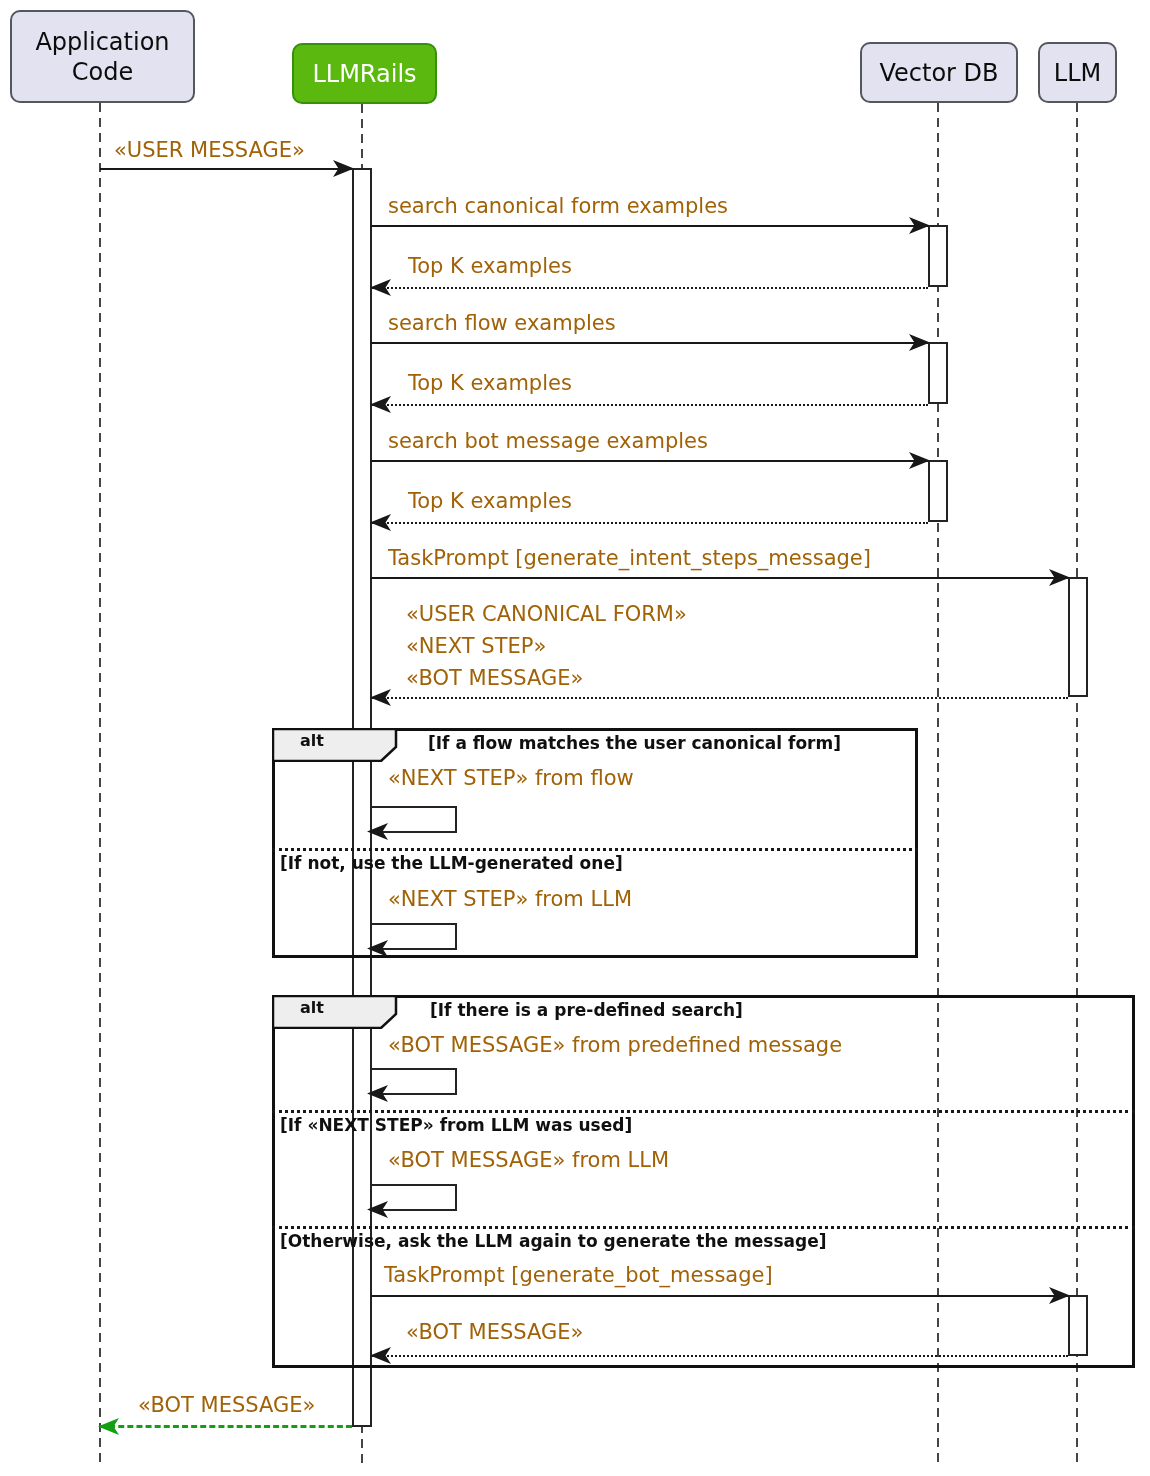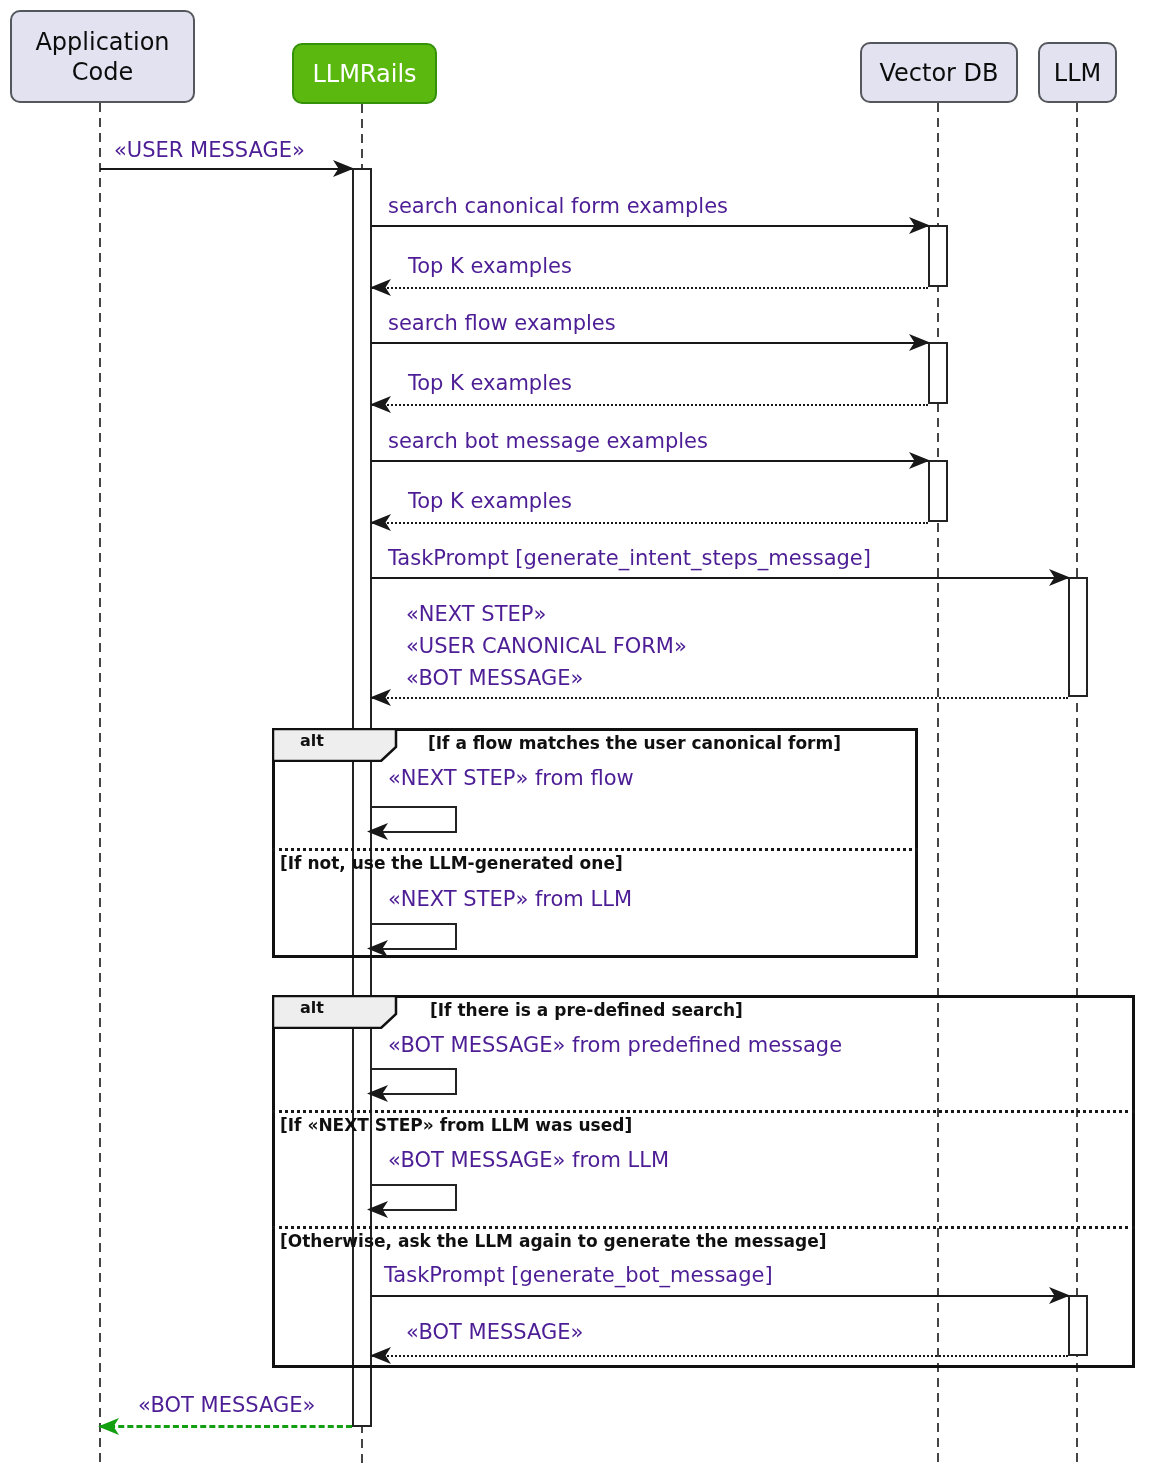--- a/index.html
+++ b/index.html
@@ -25,21 +25,21 @@
   .divider{position:absolute;z-index:5;height:0;border-top:3px dotted #181818;}
   .msg-line{position:absolute;z-index:7;height:0;border-top:2px solid #181818;}
   .msg-line.dotted{border-top:2.5px dotted #181818;}
   .msg-line.greendash{border-top:3px dashed #12A012;}
   .head{position:absolute;width:21px;height:17px;background:#181818;}
   .head.right{clip-path:polygon(100% 50%,0 0,26% 50%,0 100%);right:-2px;top:-10px;}
   .head.left{clip-path:polygon(0 50%,100% 0,74% 50%,100% 100%);left:-2px;top:-10px;}
   .head.green{background:#12A012;}
   .selfloop{position:absolute;z-index:7;box-sizing:border-box;border:2px solid #232323;border-left:none;background:transparent;}
   .selfloop .head{left:-4px;top:auto;bottom:-9px;}
-  .msg-text{position:absolute;z-index:8;font-size:21px;white-space:nowrap;color:#4c1d95;}
+  .msg-text{position:absolute;z-index:8;font-size:21px;white-space:nowrap;color:#a16207;}
   .msg-text.block{line-height:32px;}
 </style>
 </head>
 <body>
 
 <div id="canvas">
 
   <div class="lifeline" style="left:99px;top:103px;height:1362px;"></div>
   <div class="lifeline" style="left:361px;top:104px;height:1361px;"></div>
   <div class="lifeline" style="left:937px;top:103px;height:1362px;"></div>
@@ -96,22 +96,22 @@
   <div class="msg-text" style="left:408px;top:489px;">Top K examples</div>
   <div class="msg-line dotted" style="left:372px;top:522px;width:556px;">
     <i class="head left"></i>
   </div>
 
   <div class="msg-text" style="left:388px;top:546px;">TaskPrompt [generate_intent_steps_message]</div>
   <div class="msg-line" style="left:371px;top:577px;width:697px;">
     <i class="head right"></i>
   </div>
   <div class="msg-text block" style="left:406px;top:598px;">
+    <div>«USER CANONICAL FORM»</div>
     <div>«NEXT STEP»</div>
-    <div>«USER CANONICAL FORM»</div>
     <div>«BOT MESSAGE»</div>
   </div>
   <div class="msg-line dotted" style="left:372px;top:697px;width:696px;">
     <i class="head left"></i>
   </div>
 
   <div class="frame" style="left:272px;top:728px;width:646px;height:230px;"></div>
   <svg class="pentagon" style="left:272px;top:728px;" width="126" height="34" viewBox="0 0 126 34">
     <polygon points="1,1 124,1 124,19 109,33 1,33" stroke="#101010" stroke-width="2.5" fill="#EEEEEE"></polygon>
   </svg>

